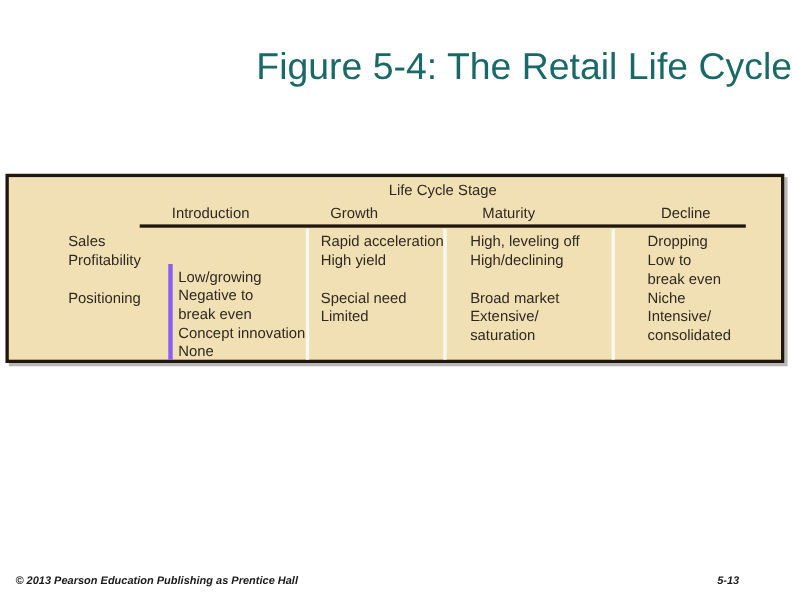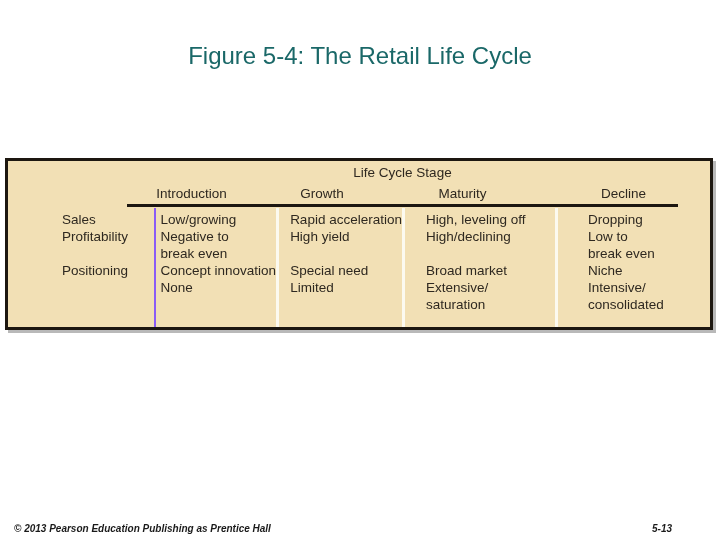--- a/index.html
+++ b/index.html
@@ -10,22 +10,22 @@
   .slide {
     position:relative;
     width:720px; height:540px;
     background:#ffffff;
     overflow:hidden;
   }
   .slide-title {
     position:absolute;
     top:42px; left:0; width:100%;
     margin:0;
-    text-align:center;
-    font-size:24px;
+    text-align:right;
+    font-size:34px;
     font-weight:400;
     letter-spacing:0px;
     color:var(--title-color, #1A6868);
   }
   .figure {
     position:absolute;
     left:5px; top:158px;
     width:708px; height:172px;
     box-sizing:border-box;
     background:var(--figure-bg, #F2E0B5);
@@ -59,21 +59,21 @@
     background:#1D1710;
   }
   .data-row {
     position:absolute;
     top:47px; bottom:0; left:0; right:0;
     display:flex;
     padding-left:40px;
   }
   .col { box-sizing:border-box; padding-top:3px; }
   .col-labels { width:119px; padding-left:14px; }
-  .col-c1 { width:129px; border-left:2px solid #8b5cf6; padding-left:5px; }
+  .col-c1 { width:129px; border-left:4px solid #8b5cf6; padding-left:5px;margin-top:32px; }
   .col-c2 { width:132px; border-left:3px solid #FCFAF0; padding-left:11px; }
   .col-c3 { width:172px; border-left:3px solid #FCFAF0; padding-left:21px; }
   .col-c4 { width:173px; border-left:3px solid #FCFAF0; padding-left:30px; }
   .ln {
     height:17px; line-height:17px;
     font-size:13.5px;
     white-space:nowrap;
   }
   .footer-left {
     position:absolute;

